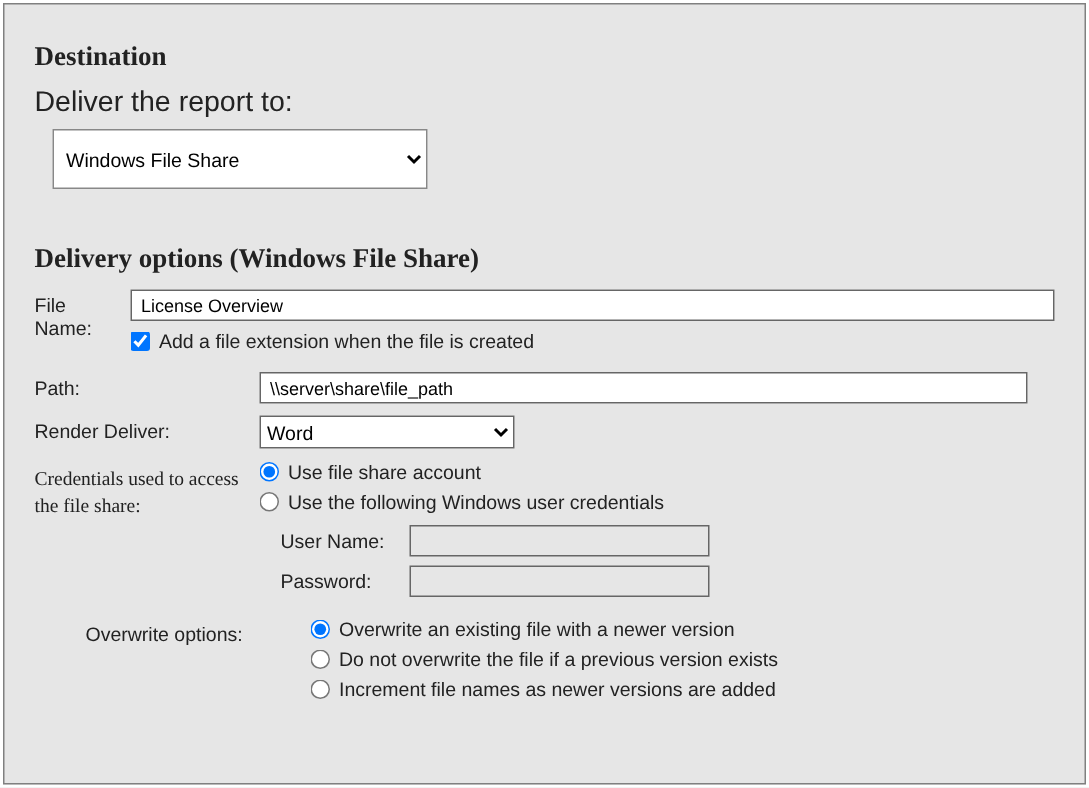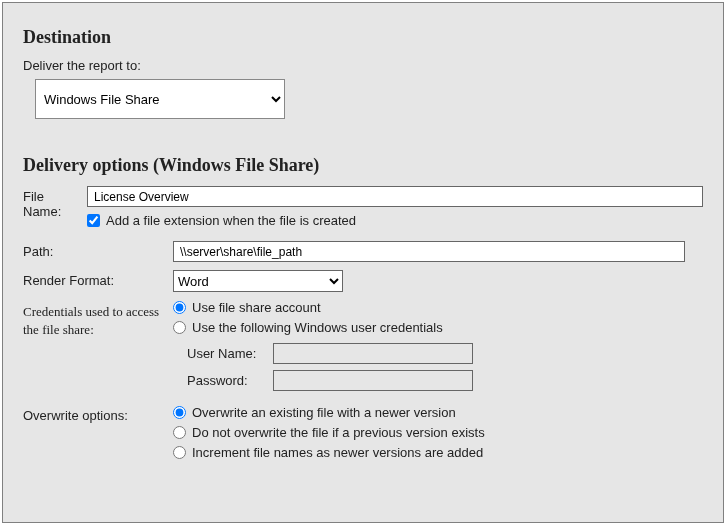--- a/index.html
+++ b/index.html
@@ -20,21 +20,21 @@
     padding: 16px 20px;
   }
   h2 {
     font-size: 18px;
     font-weight: 700;
     margin: 8px 0 10px 0;
     color: #222;
     font-family: Liberation Serif, serif;
   }
   .sub {
-    font-size: 13px;
+    font-size: 19px;
     color: #222;
     margin-bottom: 6px;
   }
   .deliver-select {
     width: 250px;
     height: 40px;
     font-size: 13px;
     background: #fff;
     border: 1px solid #888;
     padding: 2px 4px;
@@ -134,21 +134,21 @@
   </div>
 
   <div class="row">
     <div class="label-col">Path:</div>
     <div class="field-col">
       <input type="text" class="path-input" value="\\server\share\file_path" style="">
     </div>
   </div>
 
   <div class="row">
-    <div class="label-col">Render Format:</div>
+    <div class="label-col">Render Deliver:</div>
     <div class="field-col">
       <select class="small-select">
         <option>Word</option>
       </select>
     </div>
   </div>
 
   <div class="row">
     <div class="label-col" style="line-height:1.35;font-family:Liberation Serif, serif;">Credentials used to access the file share:</div>
     <div class="field-col">
@@ -166,21 +166,21 @@
           <input type="text" class="cred-input" readonly="" value="" style="">
         </div>
         <div class="subrow">
           <span class="sublabel">Password:</span>
           <input type="password" class="cred-input" readonly="" value="" style="">
         </div>
       </div>
     </div>
   </div>
 
-  <div class="row" style="margin-top:6px;">
+  <div class="row" style="margin-top:6px;margin-left:34px;">
     <div class="label-col">Overwrite options:</div>
     <div class="field-col">
       <div class="radio-line">
         <input type="radio" name="ow" checked="" style="">
         <span>Overwrite an existing file with a newer version</span>
       </div>
       <div class="radio-line">
         <input type="radio" name="ow" style="">
         <span>Do not overwrite the file if a previous version exists</span>
       </div>

